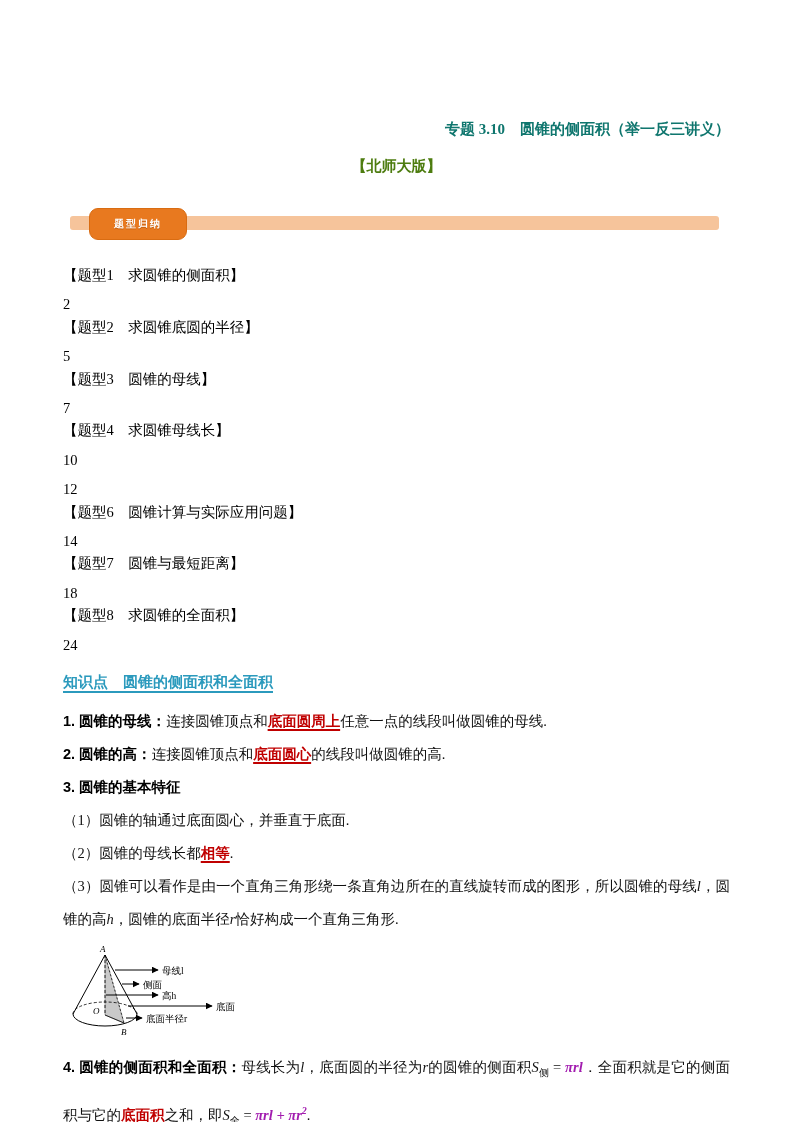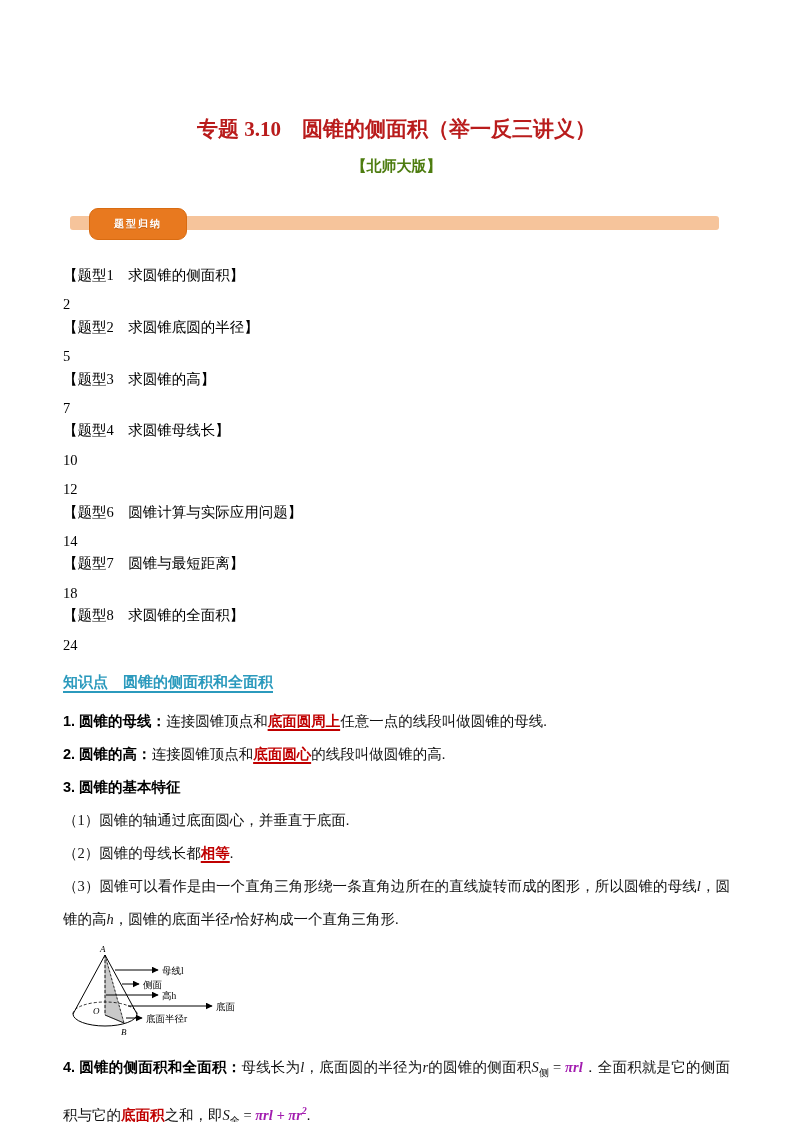--- a/index.html
+++ b/index.html
@@ -4,22 +4,22 @@
 <style>
   html,body { margin:0; padding:0; background:#e8e8e8; }
   .page {
     width:793px; height:1122px; margin:0 auto; background:#ffffff;
     position:relative; overflow:hidden;
     font-family:"Liberation Serif","DejaVu Serif",serif; color:#111;
   }
   .content { position:absolute; left:63px; top:0; width:667px; }
 
   .doc-title {
-    margin-top:116px; text-align:center;
-    font-size:21px; font-weight:bold; line-height:27px; color:#b91c1c;
+    margin-top:116px; text-align:right;
+    font-size:15px; font-weight:bold; line-height:27px; color:#0f766e;
   }
   .doc-subtitle {
     margin-top:14px; text-align:center;
     font-size:15px; font-weight:bold; line-height:19px; color:#4d7c0f;
   }
 
   
   .banner { position:relative; height:30px; margin-top:32px; }
   .banner .bar {
     position:absolute; left:7px; right:11px; top:8px; height:14px;
@@ -98,21 +98,21 @@
         <span class="toc-label">【题型1　求圆锥的侧面积】</span>
         <span class="toc-dots"></span>
         <span class="toc-page">2</span>
       </div>
       <div class="toc-row">
         <span class="toc-label">【题型2　求圆锥底圆的半径】</span>
         <span class="toc-dots"></span>
         <span class="toc-page">5</span>
       </div>
       <div class="toc-row">
-        <span class="toc-label">【题型3　求圆锥的高】</span>
+        <span class="toc-label">【题型3　圆锥的母线】</span>
         <span class="toc-dots"></span>
         <span class="toc-page">7</span>
       </div>
       <div class="toc-row">
         <span class="toc-label">【题型4　求圆锥母线长】</span>
         <span class="toc-dots"></span>
         <span class="toc-page">10</span>
       </div>
       <div class="toc-row">
         <span class="toc-dots"></span>

